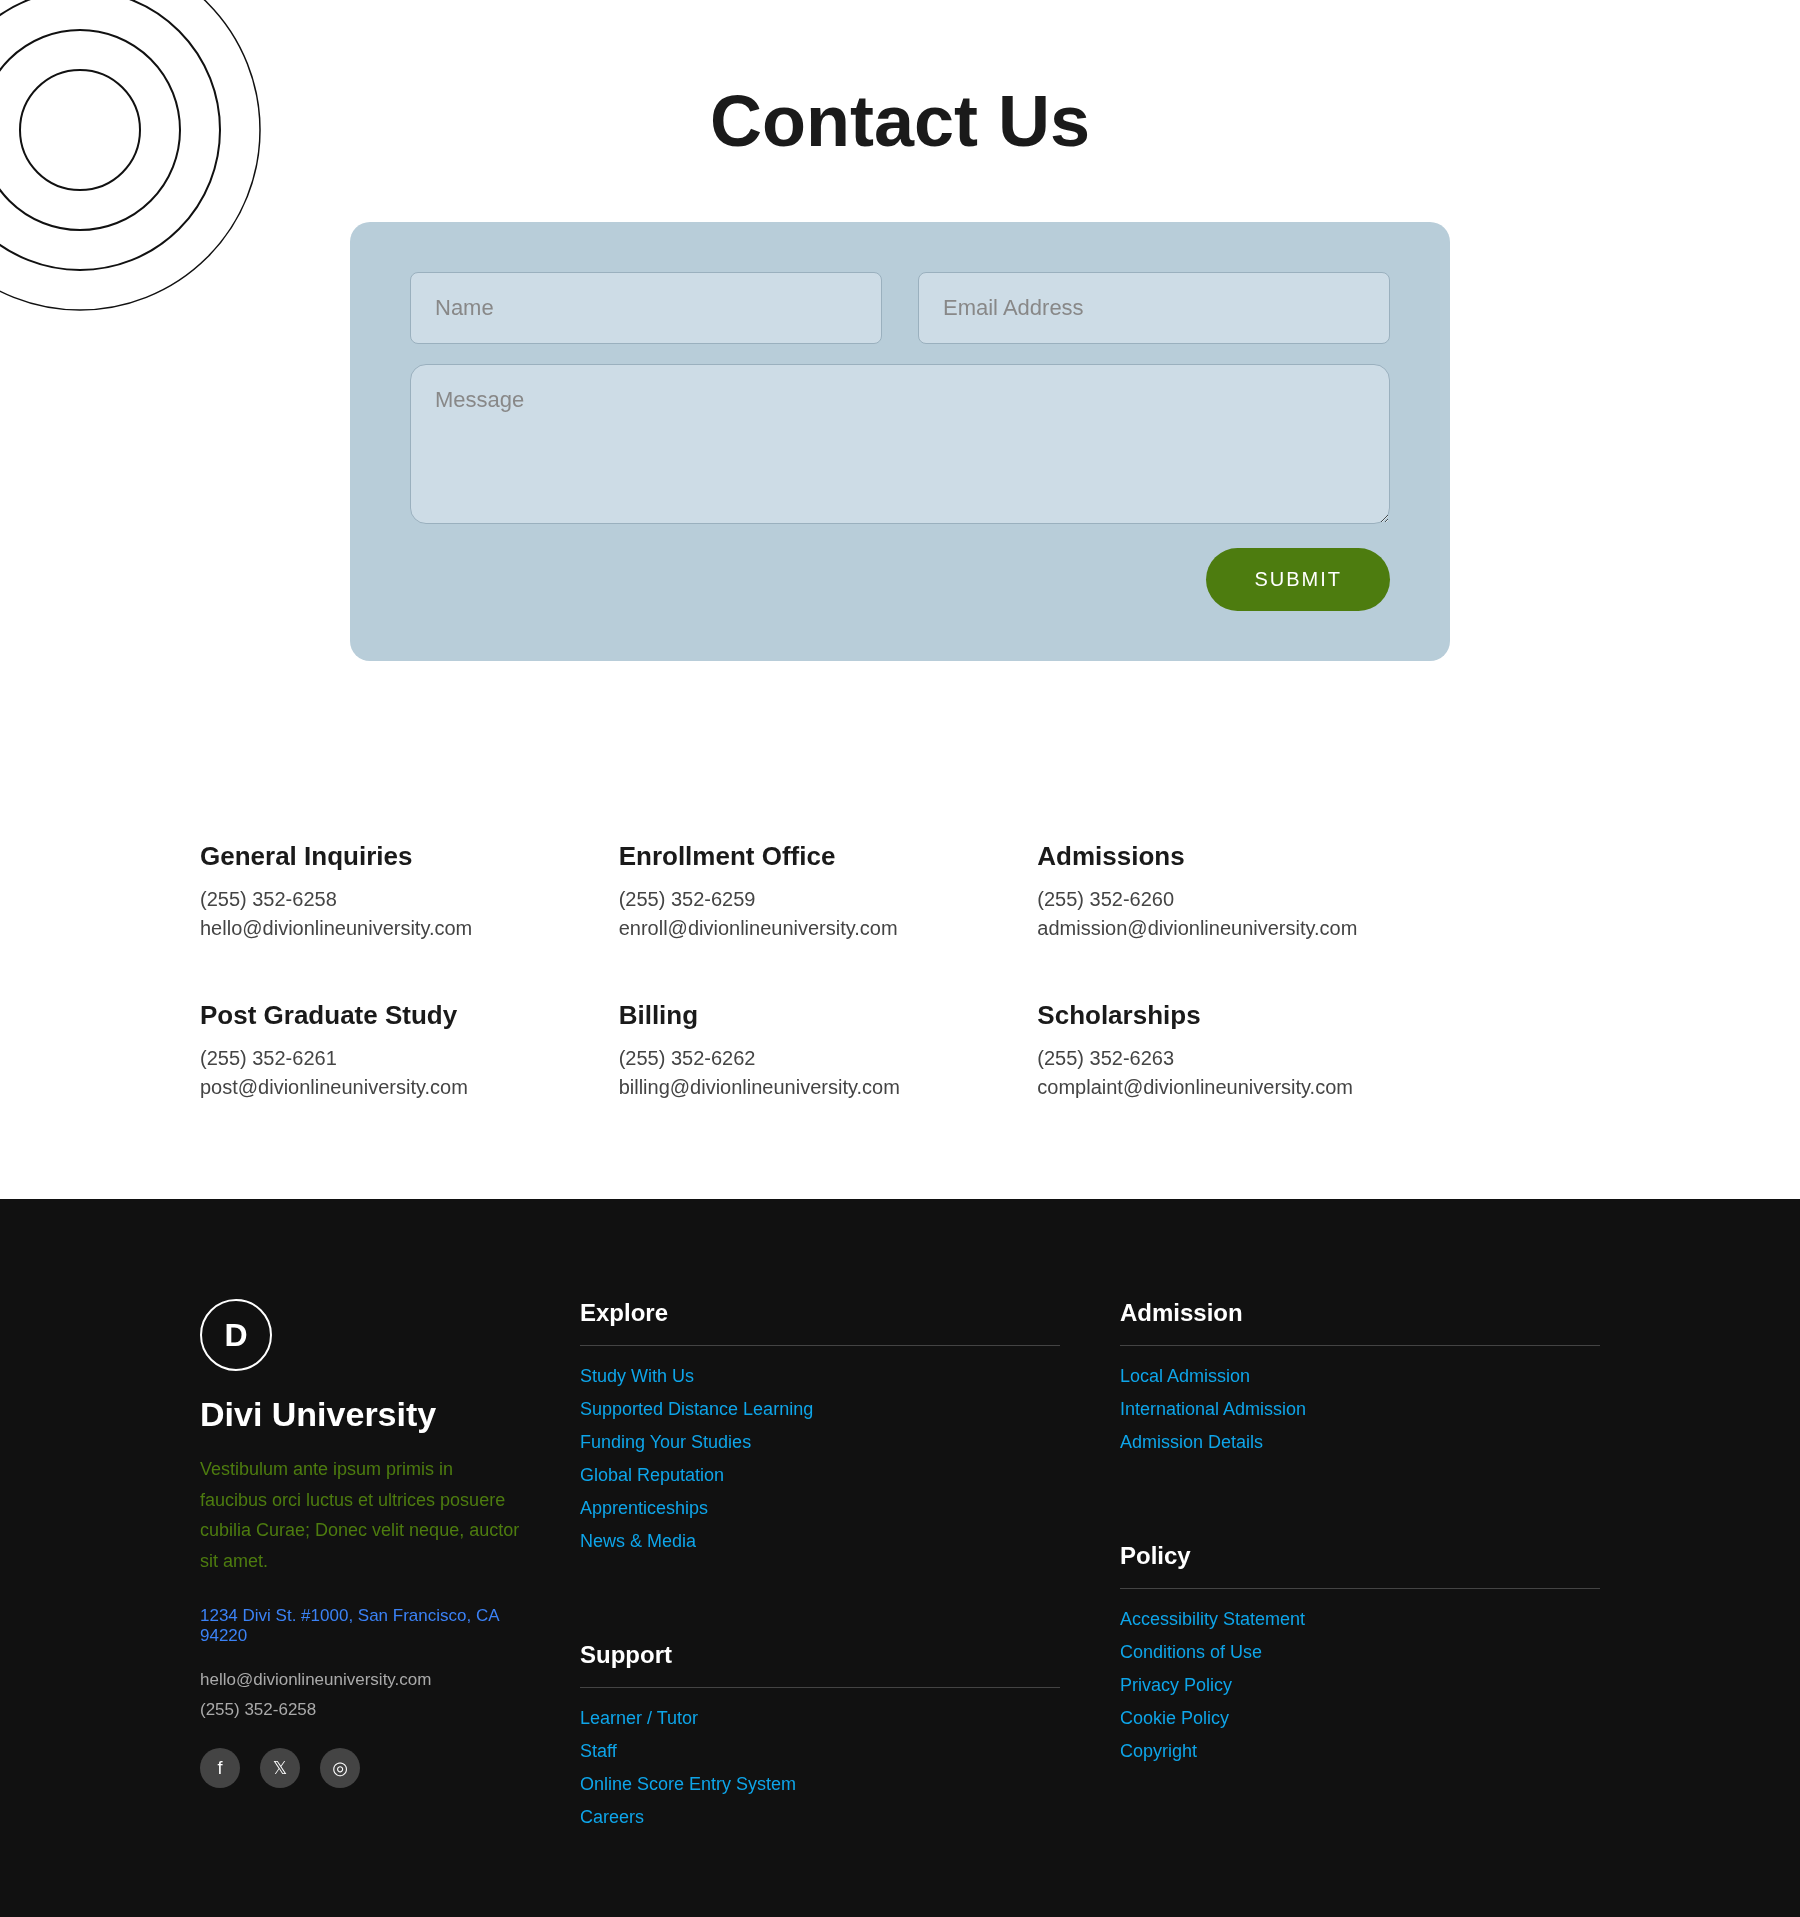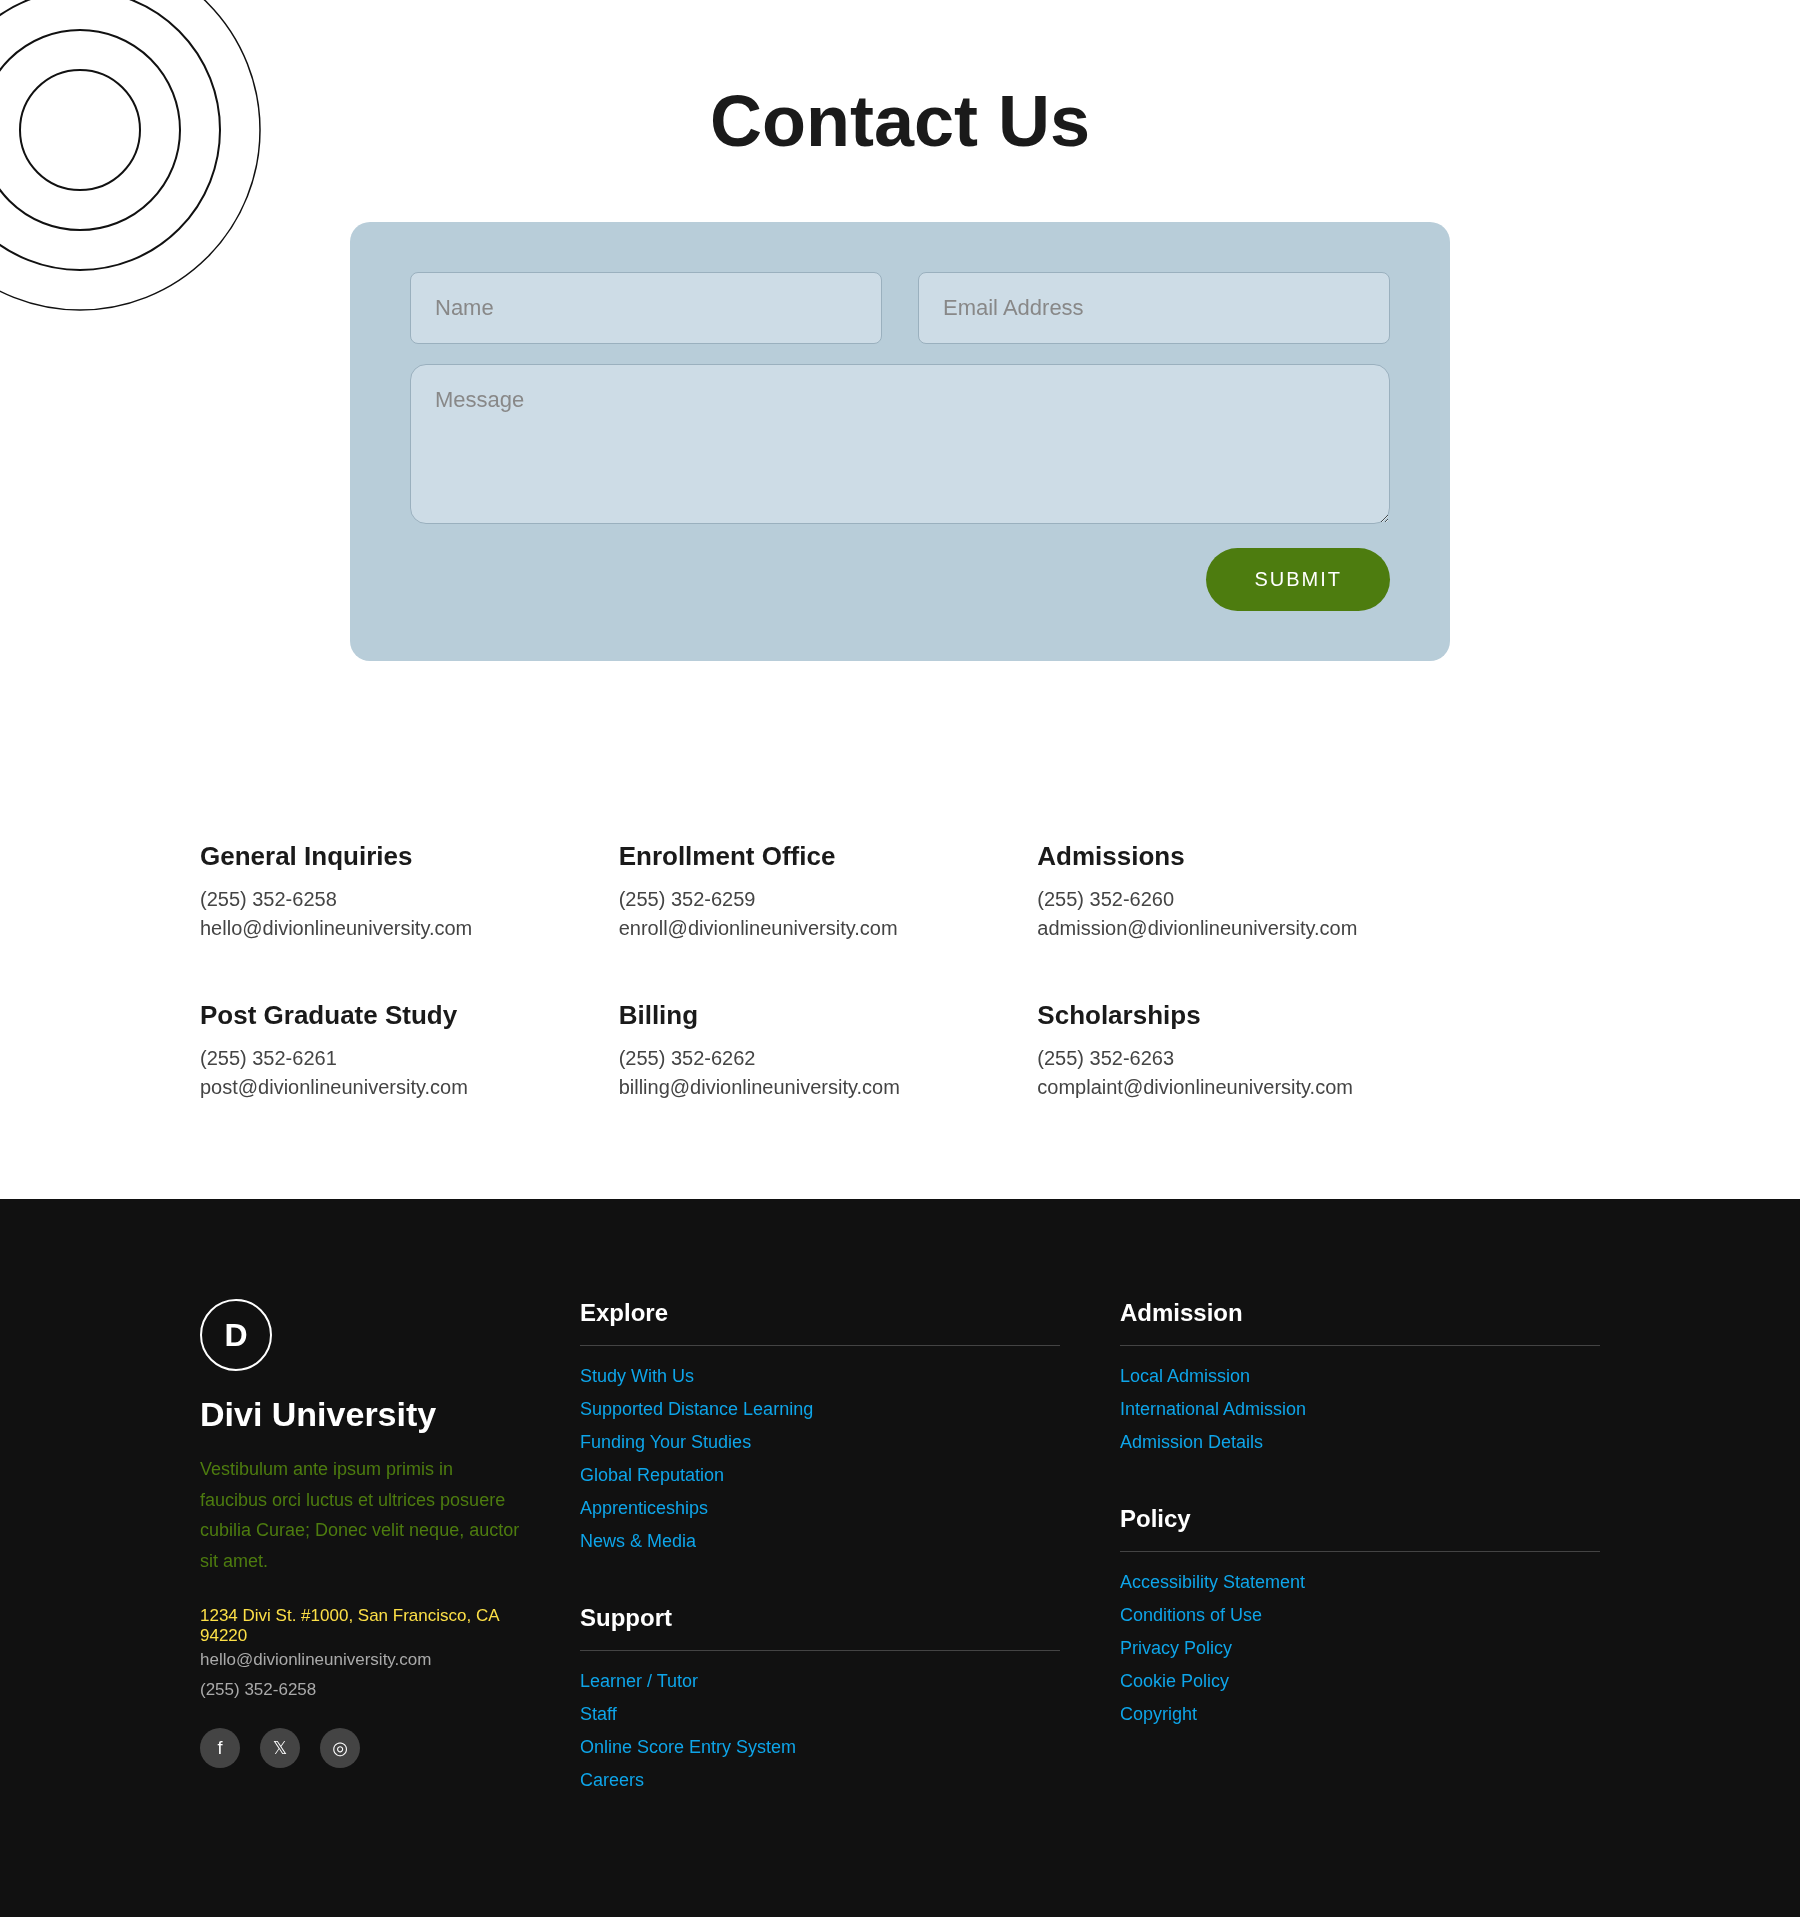--- a/index.html
+++ b/index.html
@@ -175,22 +175,22 @@
 
     .footer-description {
       font-size: 18px;
       color: #4d7c0f;
       line-height: 1.7;
       margin-bottom: 30px;
     }
 
     .footer-address {
       font-size: 17px;
-      color: #fde047;
-      margin-bottom: 4px;
+      color: #3b82f6;
+      margin-bottom: 24px;
     }
 
     .footer-email {
       font-size: 17px;
       color: #aaa;
       margin-bottom: 10px;
     }
 
     .footer-phone {
       font-size: 17px;
@@ -213,20 +213,21 @@
       align-items: center;
       justify-content: center;
       cursor: pointer;
       font-size: 18px;
       color: #fff;
     }
 
     .footer-col {
       display: flex;
       flex-direction: column;
+      gap: 37px;
     }
 
     .footer-col-section {
       margin-bottom: 40px;
     }
 
     .footer-col-title {
       font-size: 24px;
       font-weight: 700;
       color: #fff;

